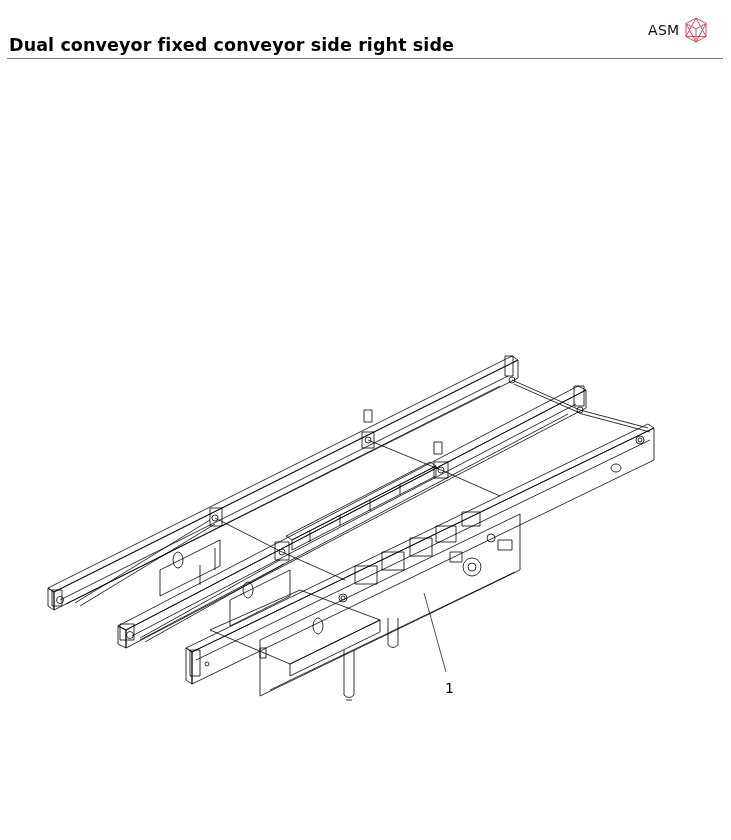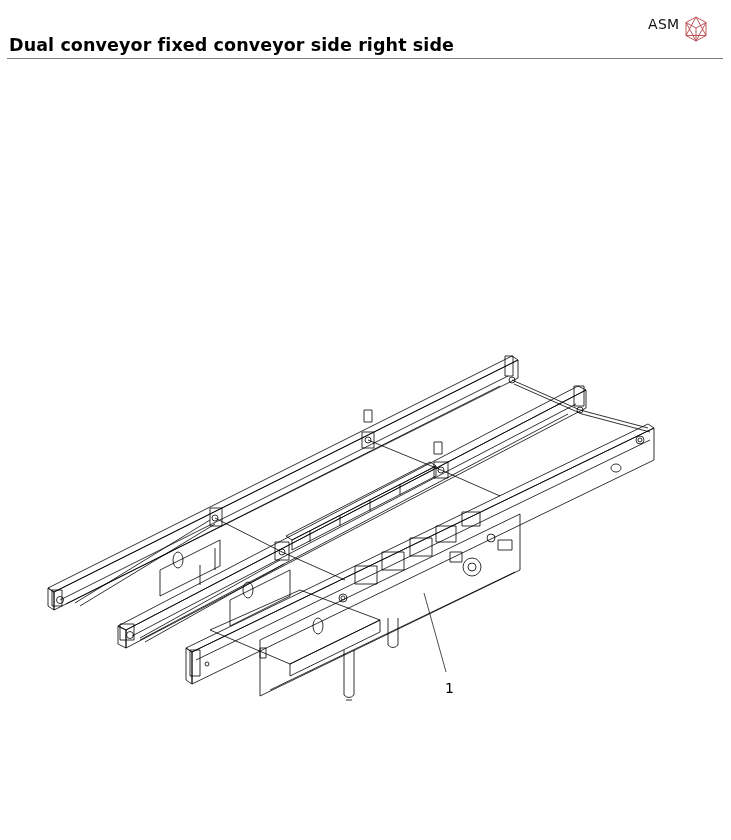--- a/index.html
+++ b/index.html
@@ -10,21 +10,21 @@
     .header { position: absolute; left: 0; top: 0; width: 731px; height: 62px; }
     .title {
       position: absolute; left: 9px; top: 35px;
       font-family: "DejaVu Sans", sans-serif; font-weight: bold;
       font-size: 17.5px; letter-spacing: 0.1px; white-space: nowrap;
     }
     .rule {
       position: absolute; left: 7px; top: 58px; width: 716px; height: 0;
       border-top: 1.5px solid #7a7a7a;
     }
-    .logo { position: absolute; left: 648px; top: 16px; height: 28px; display: flex; align-items: flex-start; }
+    .logo { position: absolute; left: 648px; top: 16px; height: 28px; display: flex; align-items: center; }
     .logo-text {
       font-family: "DejaVu Sans", sans-serif; font-size: 14px; color: #111;
       letter-spacing: 0.3px; margin-right: 5px;
     }
     .logo-mark { width: 24px; height: 26px; }
     .drawing { position: absolute; left: 0; top: 0; width: 731px; height: 840px; }
     .callout {
       position: absolute; left: 445px; top: 680px;
       font-family: "DejaVu Sans", sans-serif; font-size: 14px; font-weight: normal;
     }

